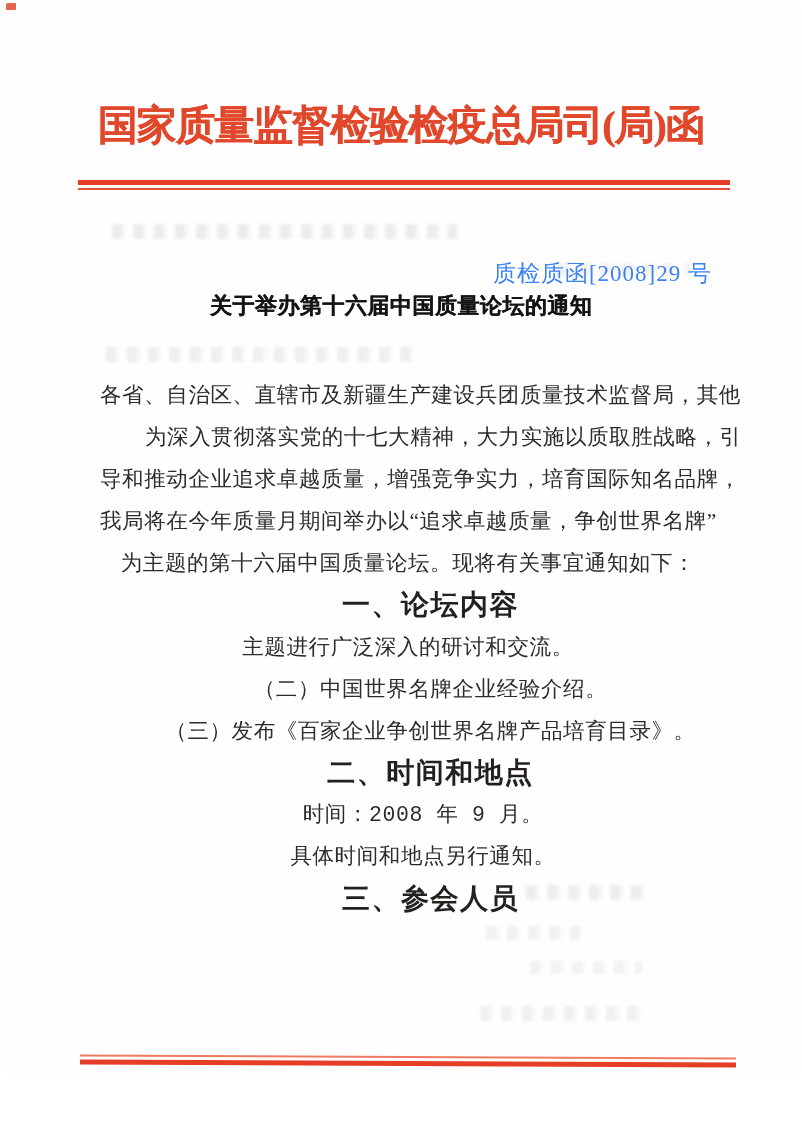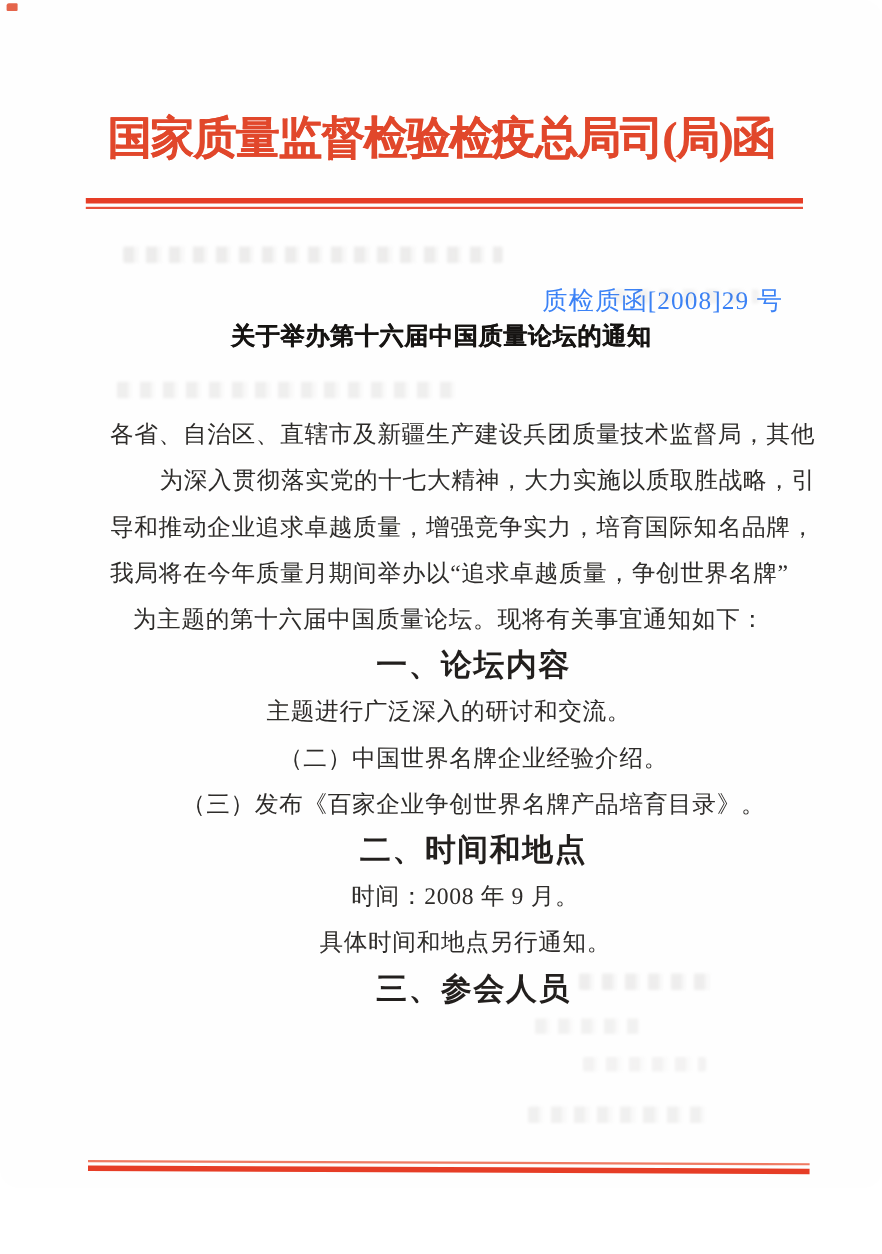--- a/index.html
+++ b/index.html
@@ -81,21 +81,21 @@
     color: #2e2c2a;
     letter-spacing: .6px;
   }
   .line {
     height: 42px;
     line-height: 42px;
     white-space: nowrap;
     text-align: center;
   }
   .line.ind    { text-indent: 45px; }
-  .line.ind-sm { text-indent: 30px; }
+  .line.ind-sm { text-indent: 30px; font-family: Liberation Mono, monospace; }
   .line.hd {
     text-indent: 45px;
     font-family: "Liberation Sans", "DejaVu Sans", sans-serif;
     font-weight: 700;
     font-size: 28px;
     color: #221f1d;
     letter-spacing: 1.5px;
   }
 
   .footer-rule {

